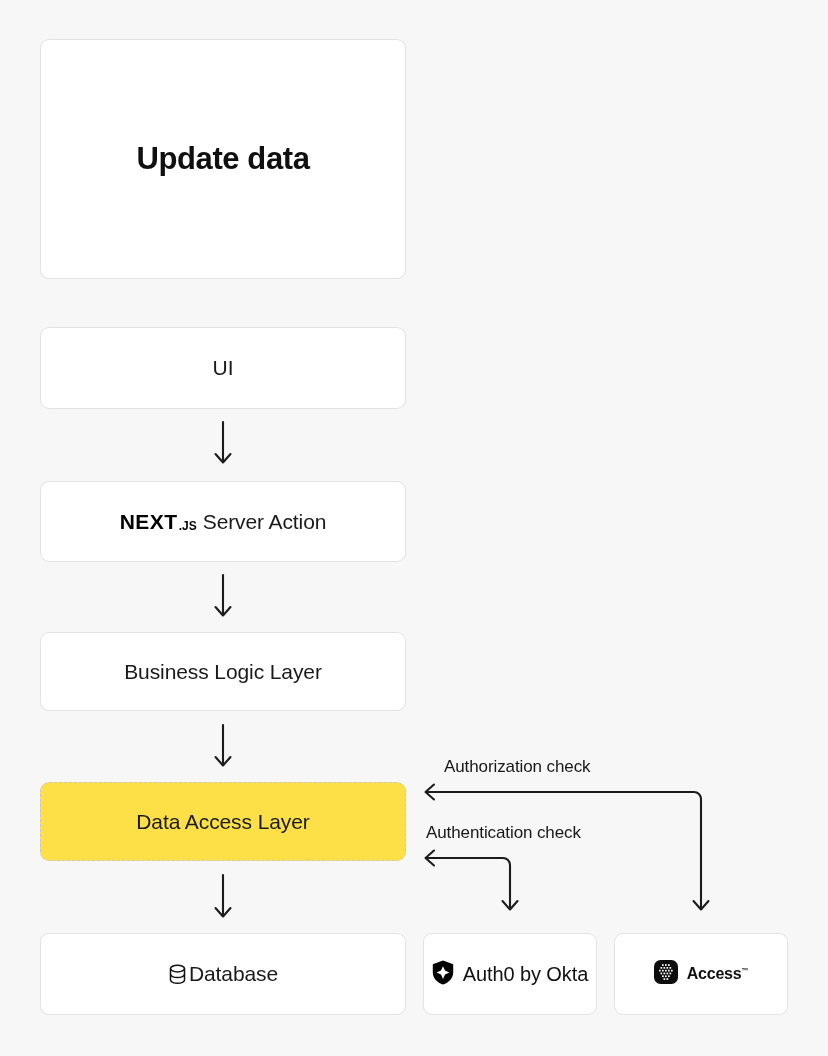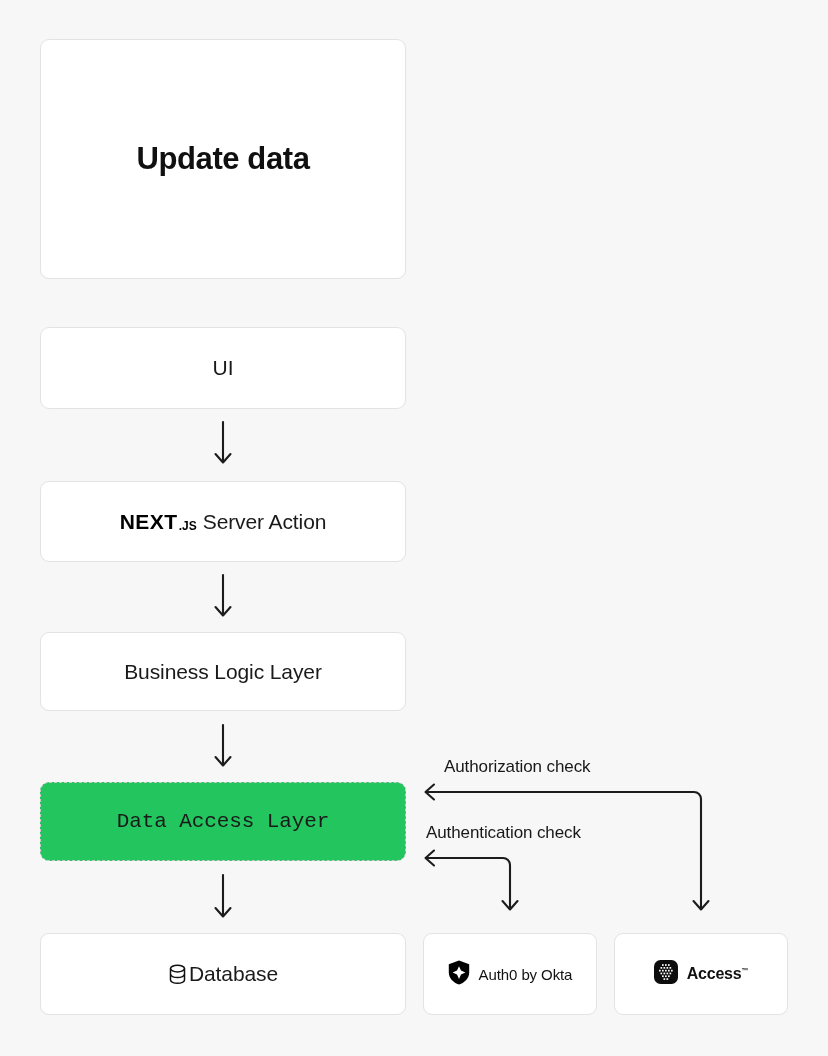--- a/index.html
+++ b/index.html
@@ -26,22 +26,21 @@
     box-sizing: border-box;
     background: #ffffff;
     border: 1px solid #e3e3e3;
     border-radius: 9px;
     display: flex;
     align-items: center;
     justify-content: center;
   }
   .card.dashed {
     border: 1px dashed #c9c9c9;
-    background: #22c55e;
-    font-family: Liberation Mono, monospace;
+    background: #fde047;
   }
 
   .card-title {
     font-size: 31px;
     font-weight: bold;
     letter-spacing: -0.4px;
     color: #101010;
   }
   .card-label {
     font-size: 21px;
@@ -86,21 +85,21 @@
   }
 
   
   .brand-row {
     display: flex;
     align-items: center;
     justify-content: center;
     gap: 9px;
   }
   .brand-text {
-    font-size: 15px;
+    font-size: 20px;
     color: #111;
     letter-spacing: -0.1px;
   }
   .brand-text.bold {
     font-weight: bold;
     font-size: 16px;
     letter-spacing: -0.2px;
   }
   .tm {
     font-size: 7px;

